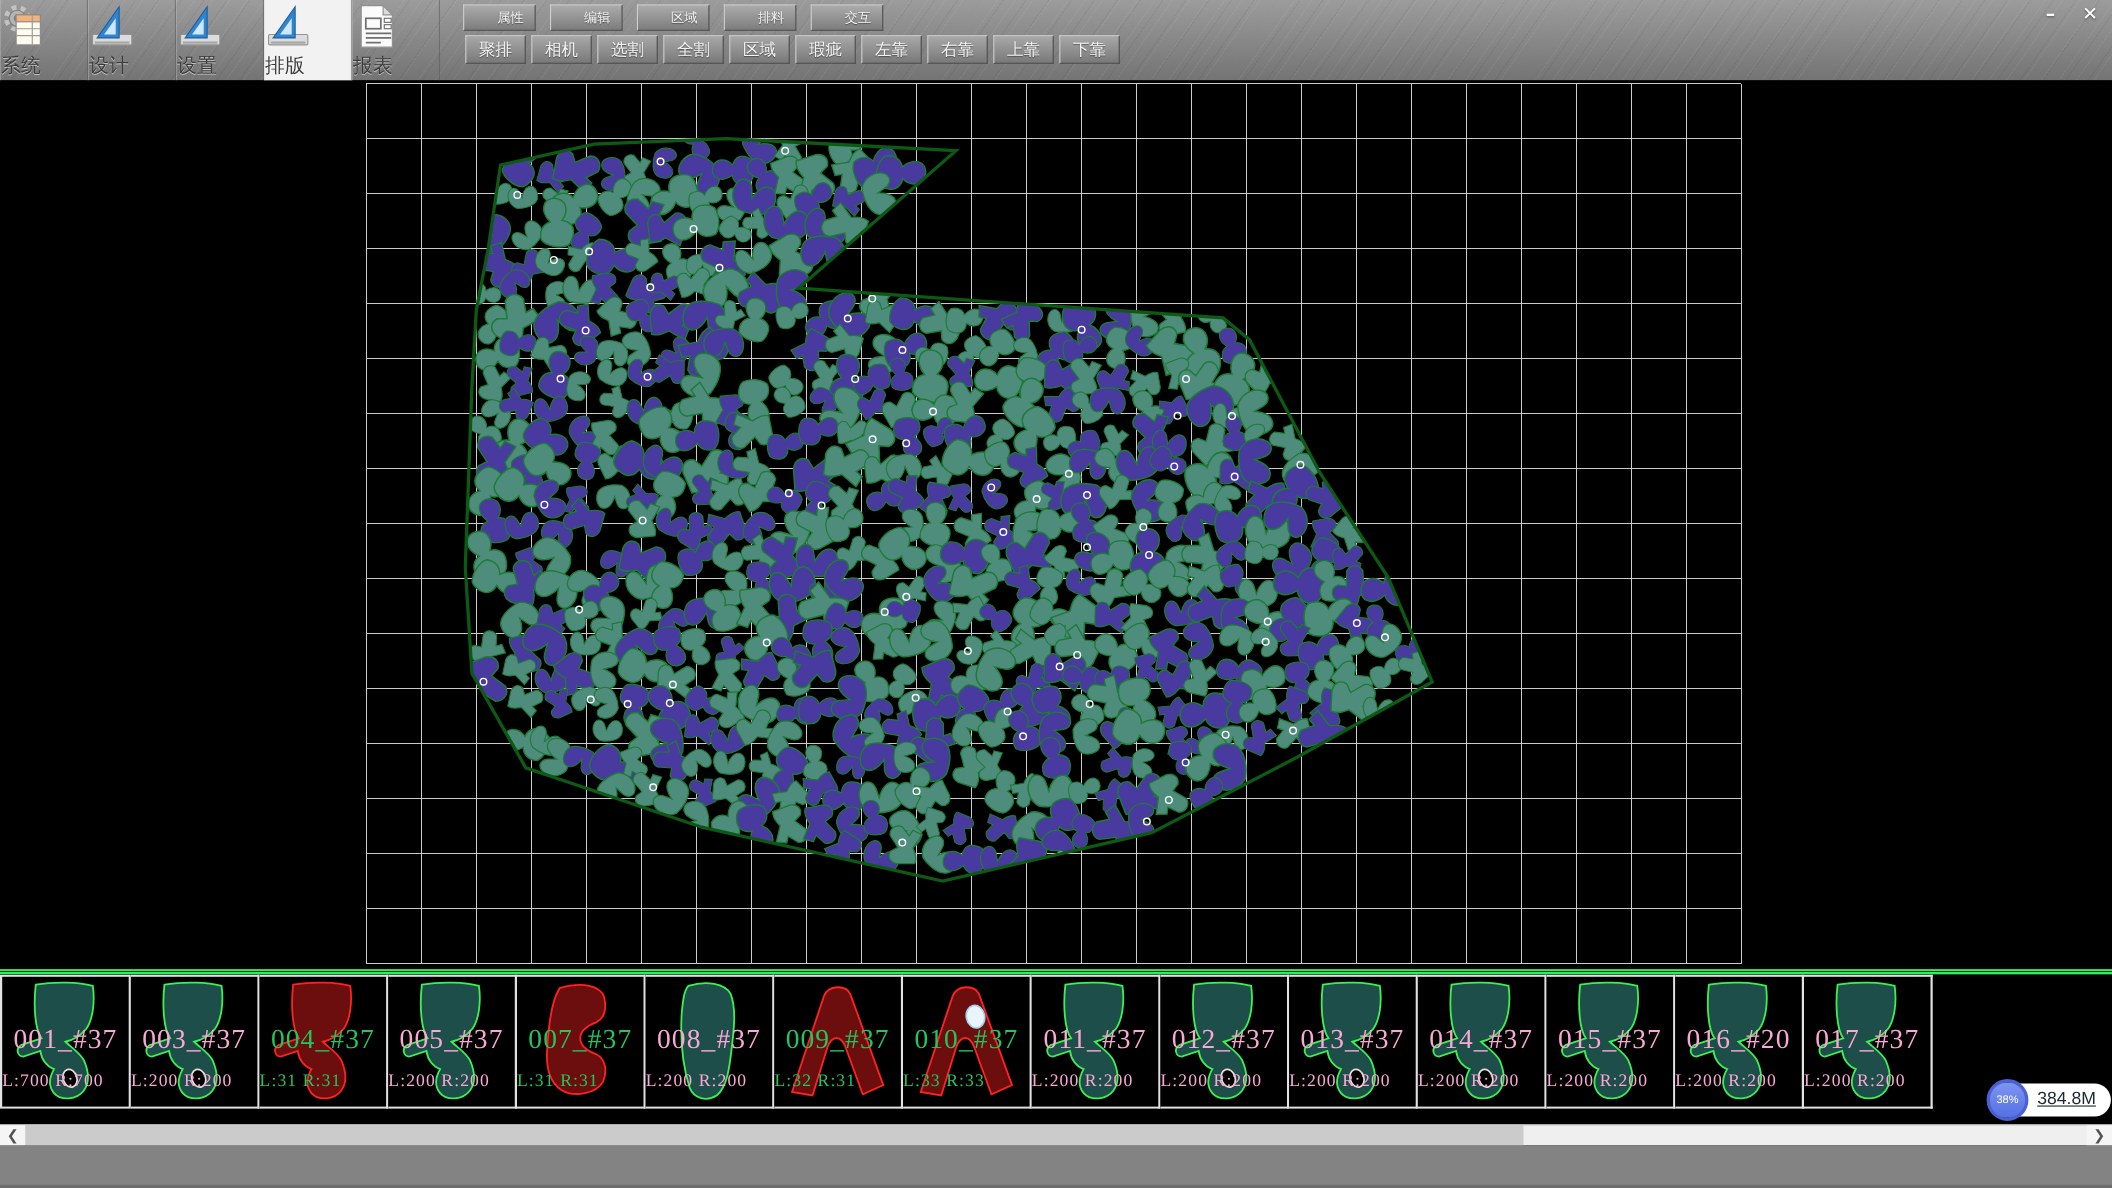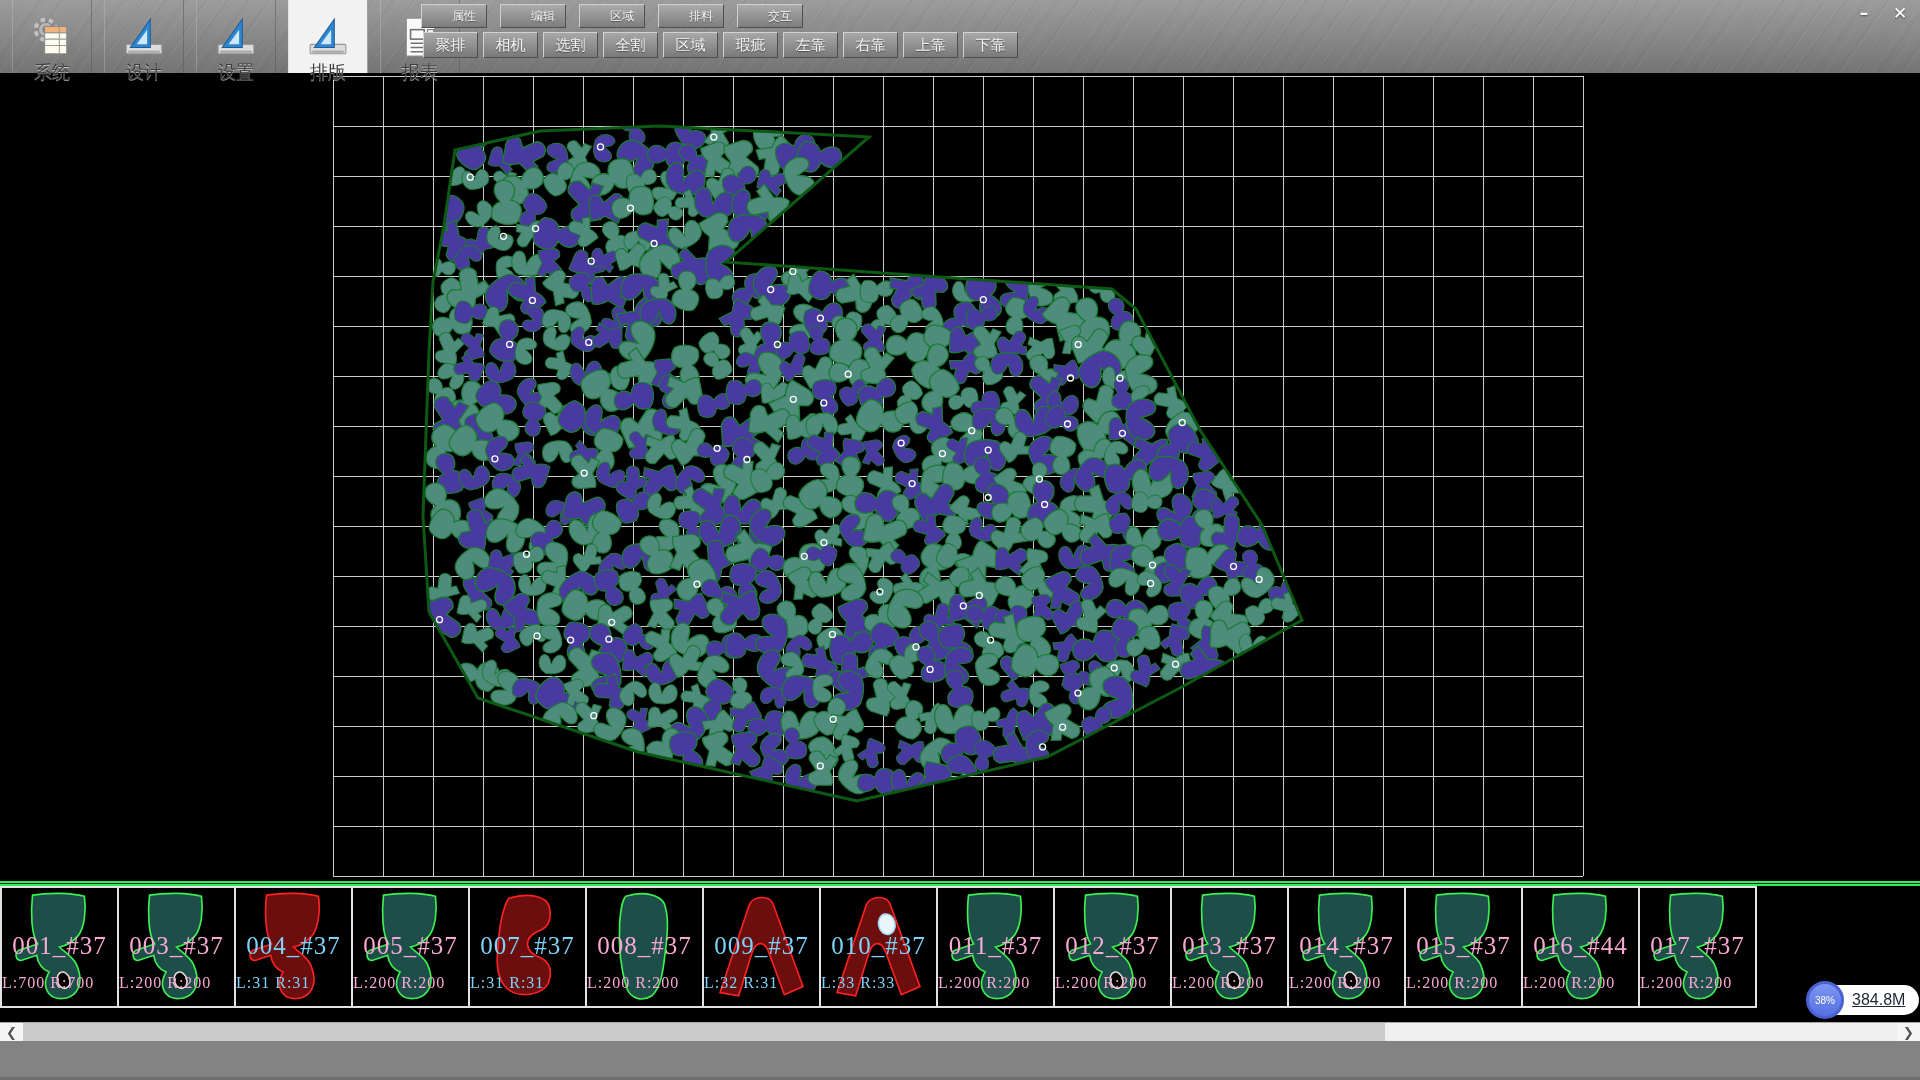--- a/index.html
+++ b/index.html
@@ -6,23 +6,23 @@
   #app{position:relative;width:1920px;height:1080px;overflow:hidden;background:#000;
        font-family:"Liberation Serif","DejaVu Serif",serif;-webkit-font-smoothing:antialiased;}
 
   
   .header{position:absolute;left:0;top:0;width:1920px;height:73px;
     background:linear-gradient(#9c9c9c,#747474);}
   .header::after{content:"";position:absolute;inset:0;pointer-events:none;
     background:repeating-linear-gradient(-55deg,rgba(255,255,255,.05) 0 1px,transparent 1px 13px),
                repeating-linear-gradient(-55deg,rgba(0,0,0,.05) 0 1px,transparent 1px 17px);}
   .main-buttons{position:absolute;left:0;top:0;height:73px;display:flex;z-index:3;}
-  .main-btn{width:80px;height:73px;display:flex;flex-direction:column;align-items:center;
-    justify-content:flex-start;padding-top:16px;box-sizing:border-box;cursor:pointer;
-    border-right:1px solid rgba(90,90,90,.55);border-left:1px solid rgba(200,200,200,.35);margin-left:12px;}
+  .main-btn{width:80px;height:73px;display:flex;flex-direction:column;align-items:flex-start;
+    justify-content:flex-start;padding-top:3px;box-sizing:border-box;cursor:pointer;
+    border-right:1px solid rgba(90,90,90,.55);border-left:1px solid rgba(200,200,200,.35);}
   .main-btn.active{background:#f2f2f2;}
   .main-btn .icon{width:42px;height:42px;}
   .main-btn .lbl{font-size:18px;color:#3c3c3c;text-shadow:0 1px 0 rgba(255,255,255,.55);margin-top:2px;}
   .menu-tabs{position:absolute;left:421px;top:4px;display:flex;z-index:3;}
   .menu-tab{width:66px;height:24px;margin-right:13px;display:flex;align-items:center;justify-content:center;
     background:linear-gradient(#ababab,#7d7d7d);border:1px solid;
     border-color:#cfcfcf #4e4e4e #4e4e4e #cfcfcf;box-sizing:border-box;cursor:pointer;
     font-size:12px;color:#f4f4f4;text-shadow:0 1px 1px rgba(0,0,0,.45);padding-left:20px;}
   .tool-row{position:absolute;left:423px;top:32px;display:flex;z-index:3;}
   .tool-btn{width:55px;height:26px;margin-right:5px;display:flex;align-items:center;justify-content:center;
@@ -41,21 +41,21 @@
   .green-divider{position:absolute;left:0;top:881px;width:1920px;height:5px;
     background:linear-gradient(#36e862 0 2px,#063d12 2px 3px,#36e862 3px 5px);}
   .thumbs{position:absolute;left:0;top:886px;width:1920px;height:122px;background:#000;
     display:flex;overflow:hidden;}
   .thumb-cell{position:relative;flex:0 0 115px;height:118px;box-sizing:content-box;
     border:2px solid #e2e2e2;border-left:none;background:#000;cursor:pointer;}
   .thumb-cell:first-child{border-left:2px solid #e2e2e2;}
   .thumb-cell svg{position:absolute;left:4px;top:2px;width:107px;height:112px;}
   .t-label{position:absolute;top:44px;width:100%;text-align:center;font-size:25px;letter-spacing:1px;z-index:2;}
   .t-lr{position:absolute;bottom:14px;width:100%;text-align:left;font-size:16px;letter-spacing:1px;z-index:2;}
-  .tx-gray{color:#f9a8d4;} .tx-green{color:#7dd3fc;}
+  .tx-gray{color:#f9a8d4;} .tx-green{color:#22c55e;}
 
   
   .status-badge{position:absolute;left:1810px;top:985px;z-index:6;cursor:pointer;}
   .pill{height:30px;min-width:96px;border-radius:16px;background:#fff;display:flex;align-items:center;
     padding:0 14px 0 42px;box-sizing:border-box;box-shadow:0 1px 4px rgba(0,0,0,.5);
     font-family:"Liberation Sans","DejaVu Sans",sans-serif;font-size:16px;color:#1f2733;text-decoration:underline;}
   .ring{position:absolute;left:-4px;top:-4px;width:32px;height:32px;border-radius:50%;
     background:linear-gradient(#7d95f2,#5570e2);border:3px solid #4a61d2;display:flex;align-items:center;
     justify-content:center;color:#fff;font-family:"Liberation Sans",sans-serif;font-size:10px;}
 
@@ -921,21 +921,21 @@
         <svg viewBox="0 0 100 108" preserveAspectRatio="xMidYMid meet">
           <path d="M24,5 C42,2 62,3 74,6 C76,20 74,36 68,44 C62,51 55,54 50,55 C55,60 62,64 66,71 C70,80 72,90 66,98 C60,106 46,107 40,100 C35,94 36,86 40,79 C34,77 29,71 28,63 L13,68 C8,68 6,61 11,58 L29,52 C23,44 22,22 24,5 Z" fill="#1d4e49" stroke="#3df04f" stroke-width="1.6"></path>
         </svg>
         <div class="t-label tx-gray">015_#37</div>
         <div class="t-lr tx-gray">L:200 R:200</div>
       </div>
       <div class="thumb-cell">
         <svg viewBox="0 0 100 108" preserveAspectRatio="xMidYMid meet">
           <path d="M24,5 C42,2 62,3 74,6 C76,20 74,36 68,44 C62,51 55,54 50,55 C55,60 62,64 66,71 C70,80 72,90 66,98 C60,106 46,107 40,100 C35,94 36,86 40,79 C34,77 29,71 28,63 L13,68 C8,68 6,61 11,58 L29,52 C23,44 22,22 24,5 Z" fill="#1d4e49" stroke="#3df04f" stroke-width="1.6"></path>
         </svg>
-        <div class="t-label tx-gray">016_#44</div>
+        <div class="t-label tx-gray">016_#20</div>
         <div class="t-lr tx-gray">L:200 R:200</div>
       </div>
       <div class="thumb-cell">
         <svg viewBox="0 0 100 108" preserveAspectRatio="xMidYMid meet">
           <path d="M24,5 C42,2 62,3 74,6 C76,20 74,36 68,44 C62,51 55,54 50,55 C55,60 62,64 66,71 C70,80 72,90 66,98 C60,106 46,107 40,100 C35,94 36,86 40,79 C34,77 29,71 28,63 L13,68 C8,68 6,61 11,58 L29,52 C23,44 22,22 24,5 Z" fill="#1d4e49" stroke="#3df04f" stroke-width="1.6"></path>
         </svg>
         <div class="t-label tx-gray">017_#37</div>
         <div class="t-lr tx-gray">L:200 R:200</div>
       </div>
     </div>

